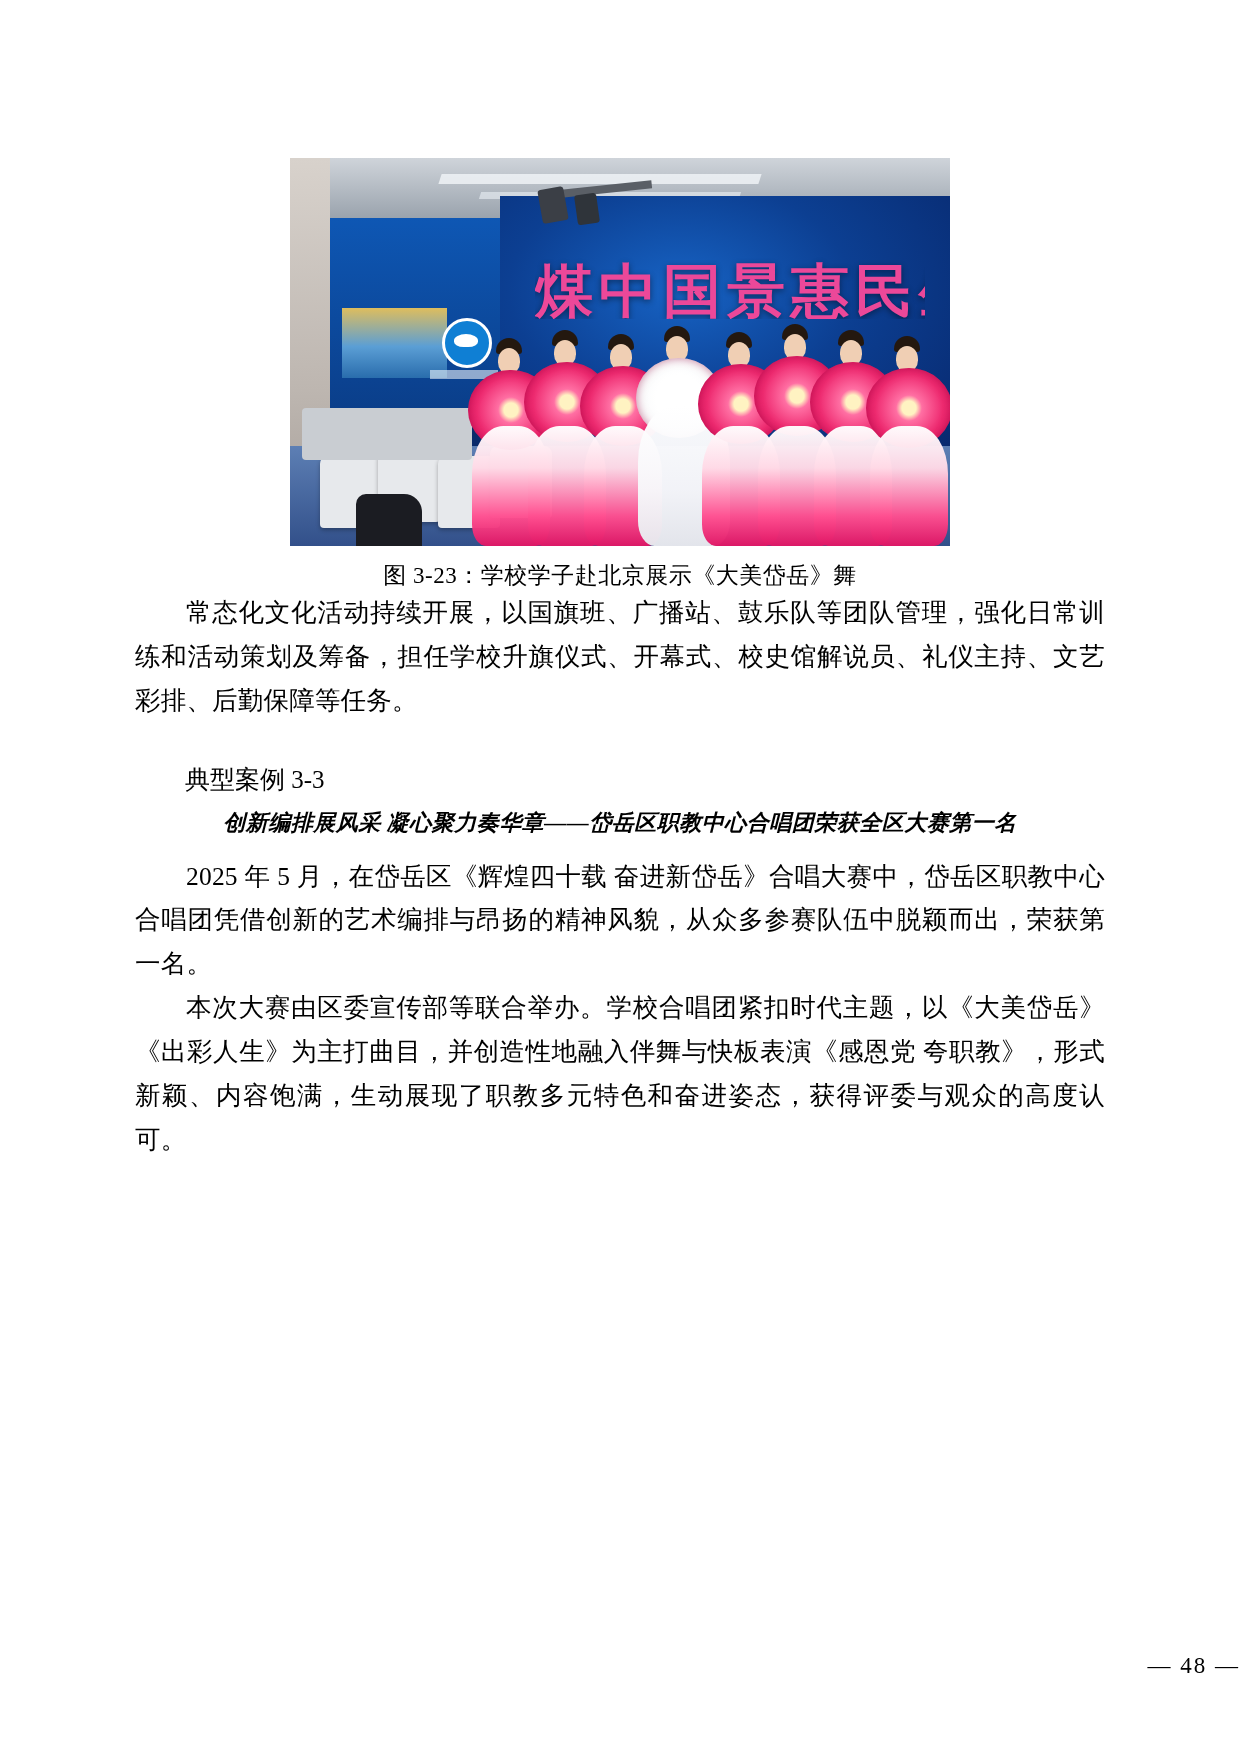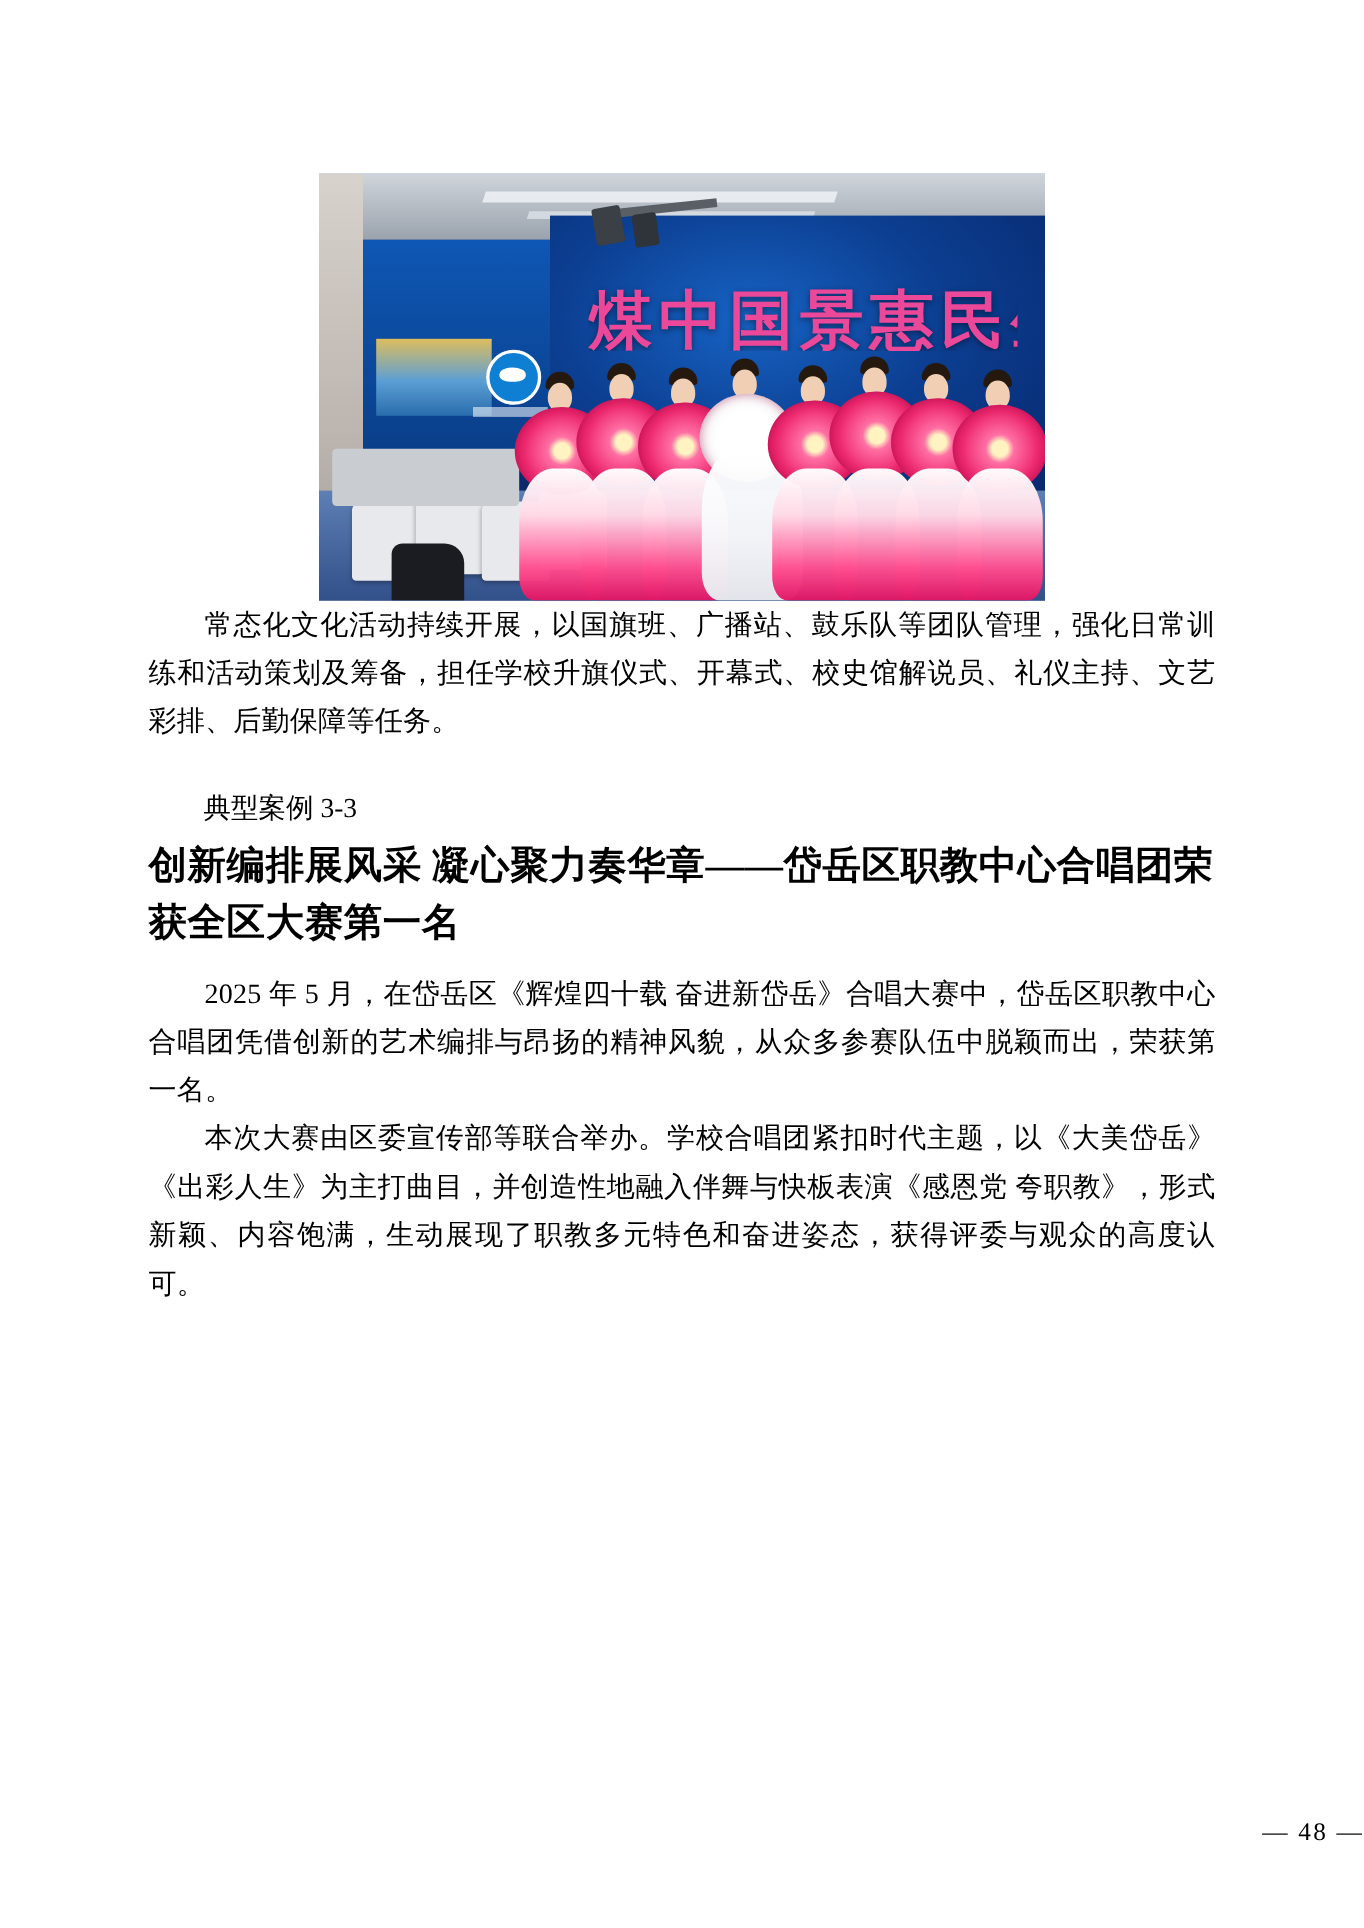--- a/index.html
+++ b/index.html
@@ -176,26 +176,27 @@
     text-indent: 2em;
     letter-spacing: .2px;
   }
   .case-label {
     font-size: 25px;
     font-weight: normal;
     margin: 40px 0 10px 0;
     text-indent: 2em;
   }
   .case-title {
-    font-size: 35px;
+    font-size: 22px;
     font-weight: bold;
-    text-align: left;
+    text-align: center;
     line-height: 1.5;
     margin: 4px 0 16px 0;
     letter-spacing: .5px;
+    font-style: italic;
   }
   .footer {
     position: absolute;
     left: 0; right: 0;
     bottom: 74px;
     text-align: right;
     font-size: 23px;
     letter-spacing: 2px;
   }
 </style>
@@ -274,20 +275,21 @@
           <div class="d-skirt" style="left:2px; bottom:0px;"></div>
         </div>
         <div class="dancer" style="left:398px;">
           <div class="d-hair" style="left:26px; bottom:194px;"></div>
           <div class="d-head" style="left:28px; bottom:174px;"></div>
           <div class="d-flower" style="left:-2px; bottom:98px;"></div>
           <div class="d-skirt" style="left:2px; bottom:0px;"></div>
         </div>
       </div>
     </div>
+    <div class="caption">图 3-23：学校学子赴北京展示《大美岱岳》舞</div>
   </div>
 
 
   <p class="body">常态化文化活动持续开展，以国旗班、广播站、鼓乐队等团队管理，强化日常训练和活动策划及筹备，担任学校升旗仪式、开幕式、校史馆解说员、礼仪主持、文艺彩排、后勤保障等任务。</p>
 
   <div class="case-label">典型案例 3-3</div>
   <div class="case-title">创新编排展风采 凝心聚力奏华章——岱岳区职教中心合唱团荣获全区大赛第一名</div>
 
   <p class="body">2025 年 5 月，在岱岳区《辉煌四十载 奋进新岱岳》合唱大赛中，岱岳区职教中心合唱团凭借创新的艺术编排与昂扬的精神风貌，从众多参赛队伍中脱颖而出，荣获第一名。</p>
   <p class="body">本次大赛由区委宣传部等联合举办。学校合唱团紧扣时代主题，以《大美岱岳》《出彩人生》为主打曲目，并创造性地融入伴舞与快板表演《感恩党 夸职教》，形式新颖、内容饱满，生动展现了职教多元特色和奋进姿态，获得评委与观众的高度认可。</p>

